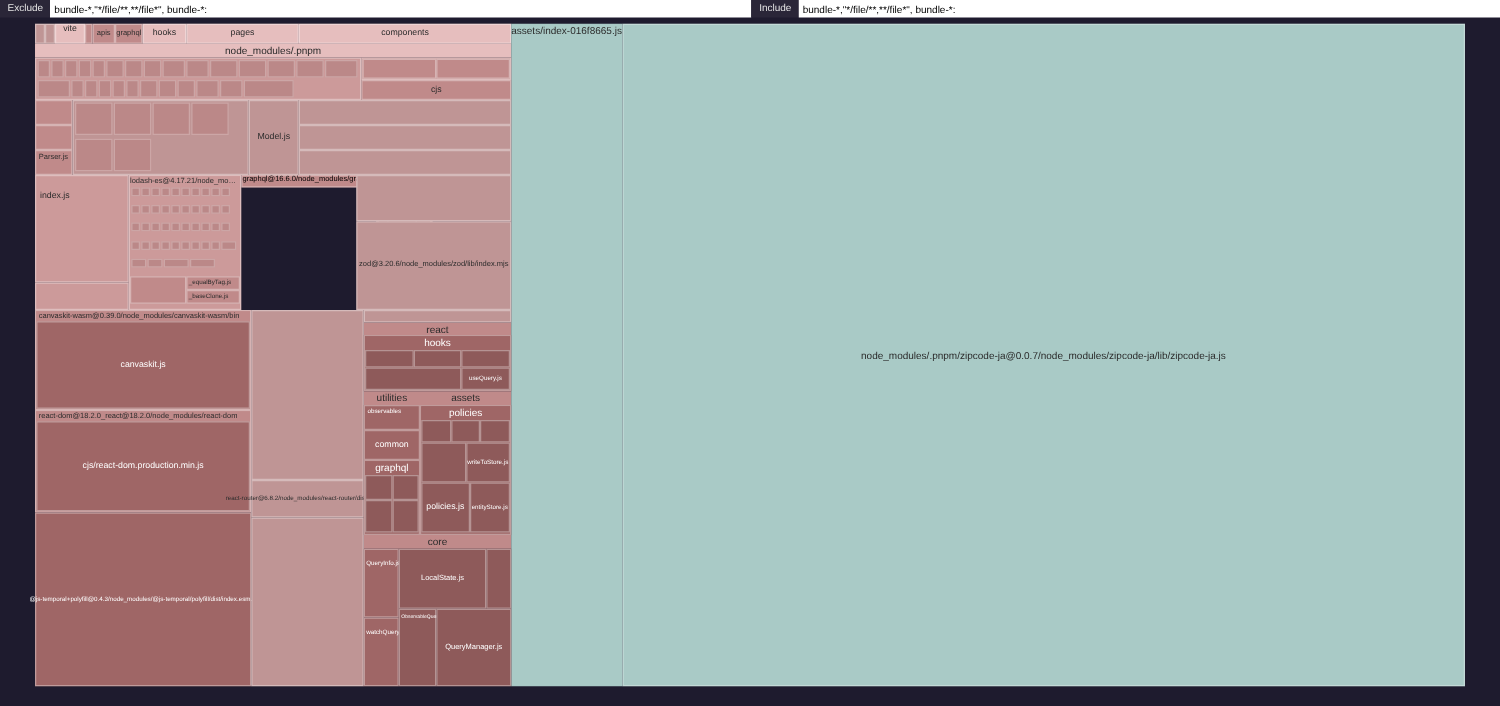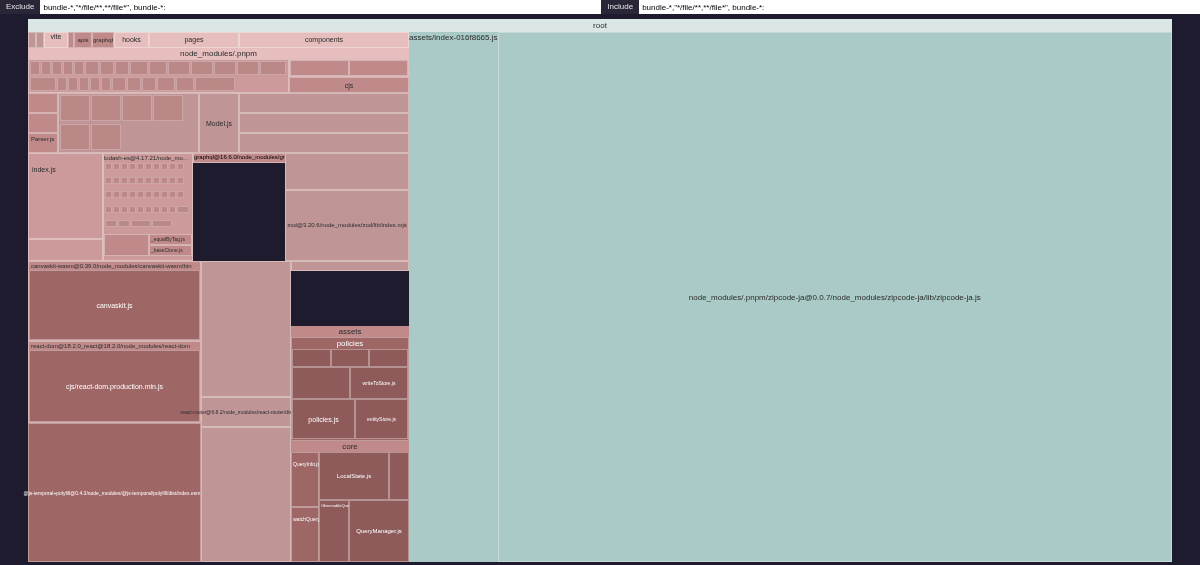--- a/index.html
+++ b/index.html
@@ -41,21 +41,20 @@
 <body>
 
 <div class="top-bar">
   <div class="lbl">Exclude</div>
   <input value="bundle-*,&quot;*/file/**,**/file*&quot;, bundle-*:" style="">
   <div class="lbl">Include</div>
   <input value="bundle-*,&quot;*/file/**,**/file*&quot;, bundle-*:" style="">
 </div>
 
 <div class="viz">
-  <div class="root-label">root</div>
   <div class="split">
 
     <div class="left">
 
       <div class="strip">
         <div class="c5" style="width:8px"></div>
         <div class="c5" style="width:8px"></div>
         <div class="hdr-l" style="width:24px">vite</div>
         <div class="c2" style="width:6px"></div>
         <div class="c2" style="width:18px;font-size:6px;line-height:14px">apis</div>
@@ -261,23 +260,60 @@
             <div class="cell c5" style="height:30px;position:relative">
               <span class="txt center" style="font-size:5px">react-router@6.8.2/node_modules/react-router/dist/index.js</span>
             </div>
             <div class="cell c5" style="flex:1"></div>
           </div>
 
           <div style="flex:1;display:flex;flex-direction:column">
             <div class="cell c5" style="height:10px"></div>
 
             <div style="height:55px;display:flex">
+              <div style="flex:1;display:flex;flex-direction:column">
+                <div class="hdr c2">react</div>
+                <div class="cell c3" style="flex:1">
+                  <div class="hdr c3" style="color:#fff">hooks</div>
+                  <div style="display:flex;height:14px">
+                    <div class="cell c4" style="flex:1"></div>
+                    <div class="cell c4" style="flex:1"></div>
+                    <div class="cell c4" style="flex:1"></div>
+                  </div>
+                  <div style="display:flex;height:18px">
+                    <div class="cell c4" style="flex:2"></div>
+                    <div class="cell c4" style="flex:1;position:relative">
+                        <span class="txtw center" style="font-size:5px">useQuery.js</span>
+                      </div>
+                  </div>
+                </div>
+              </div>
             </div>
 
             <div style="height:115px;display:flex">
+              <div style="width:45px;display:flex;flex-direction:column">
+                <div class="hdr c2">utilities</div>
+                <div class="cell c3" style="height:20px;position:relative">
+                    <span class="txtw" style="left:2px;top:1px;font-size:5px">observables</span>
+                  </div>
+                <div class="cell c3" style="height:24px;position:relative">
+                    <span class="txtw center">common</span>
+                  </div>
+                <div class="cell c3" style="flex:1">
+                  <div class="hdr c3" style="color:#fff">graphql</div>
+                  <div style="display:flex;height:20px">
+                      <div class="cell c4" style="flex:1"></div>
+                      <div class="cell c4" style="flex:1"></div>
+                    </div>
+                  <div style="display:flex;height:26px">
+                      <div class="cell c4" style="flex:1"></div>
+                      <div class="cell c4" style="flex:1"></div>
+                    </div>
+                </div>
+              </div>
               <div style="flex:1;display:flex;flex-direction:column">
                 <div class="hdr c2">assets</div>
                 <div class="cell c3" style="flex:1">
                   <div class="hdr c3" style="color:#fff">policies</div>
                   <div style="display:flex;height:18px">
                     <div class="cell c4" style="flex:1"></div>
                     <div class="cell c4" style="flex:1"></div>
                     <div class="cell c4" style="flex:1"></div>
                   </div>
                   <div style="display:flex;height:32px">

